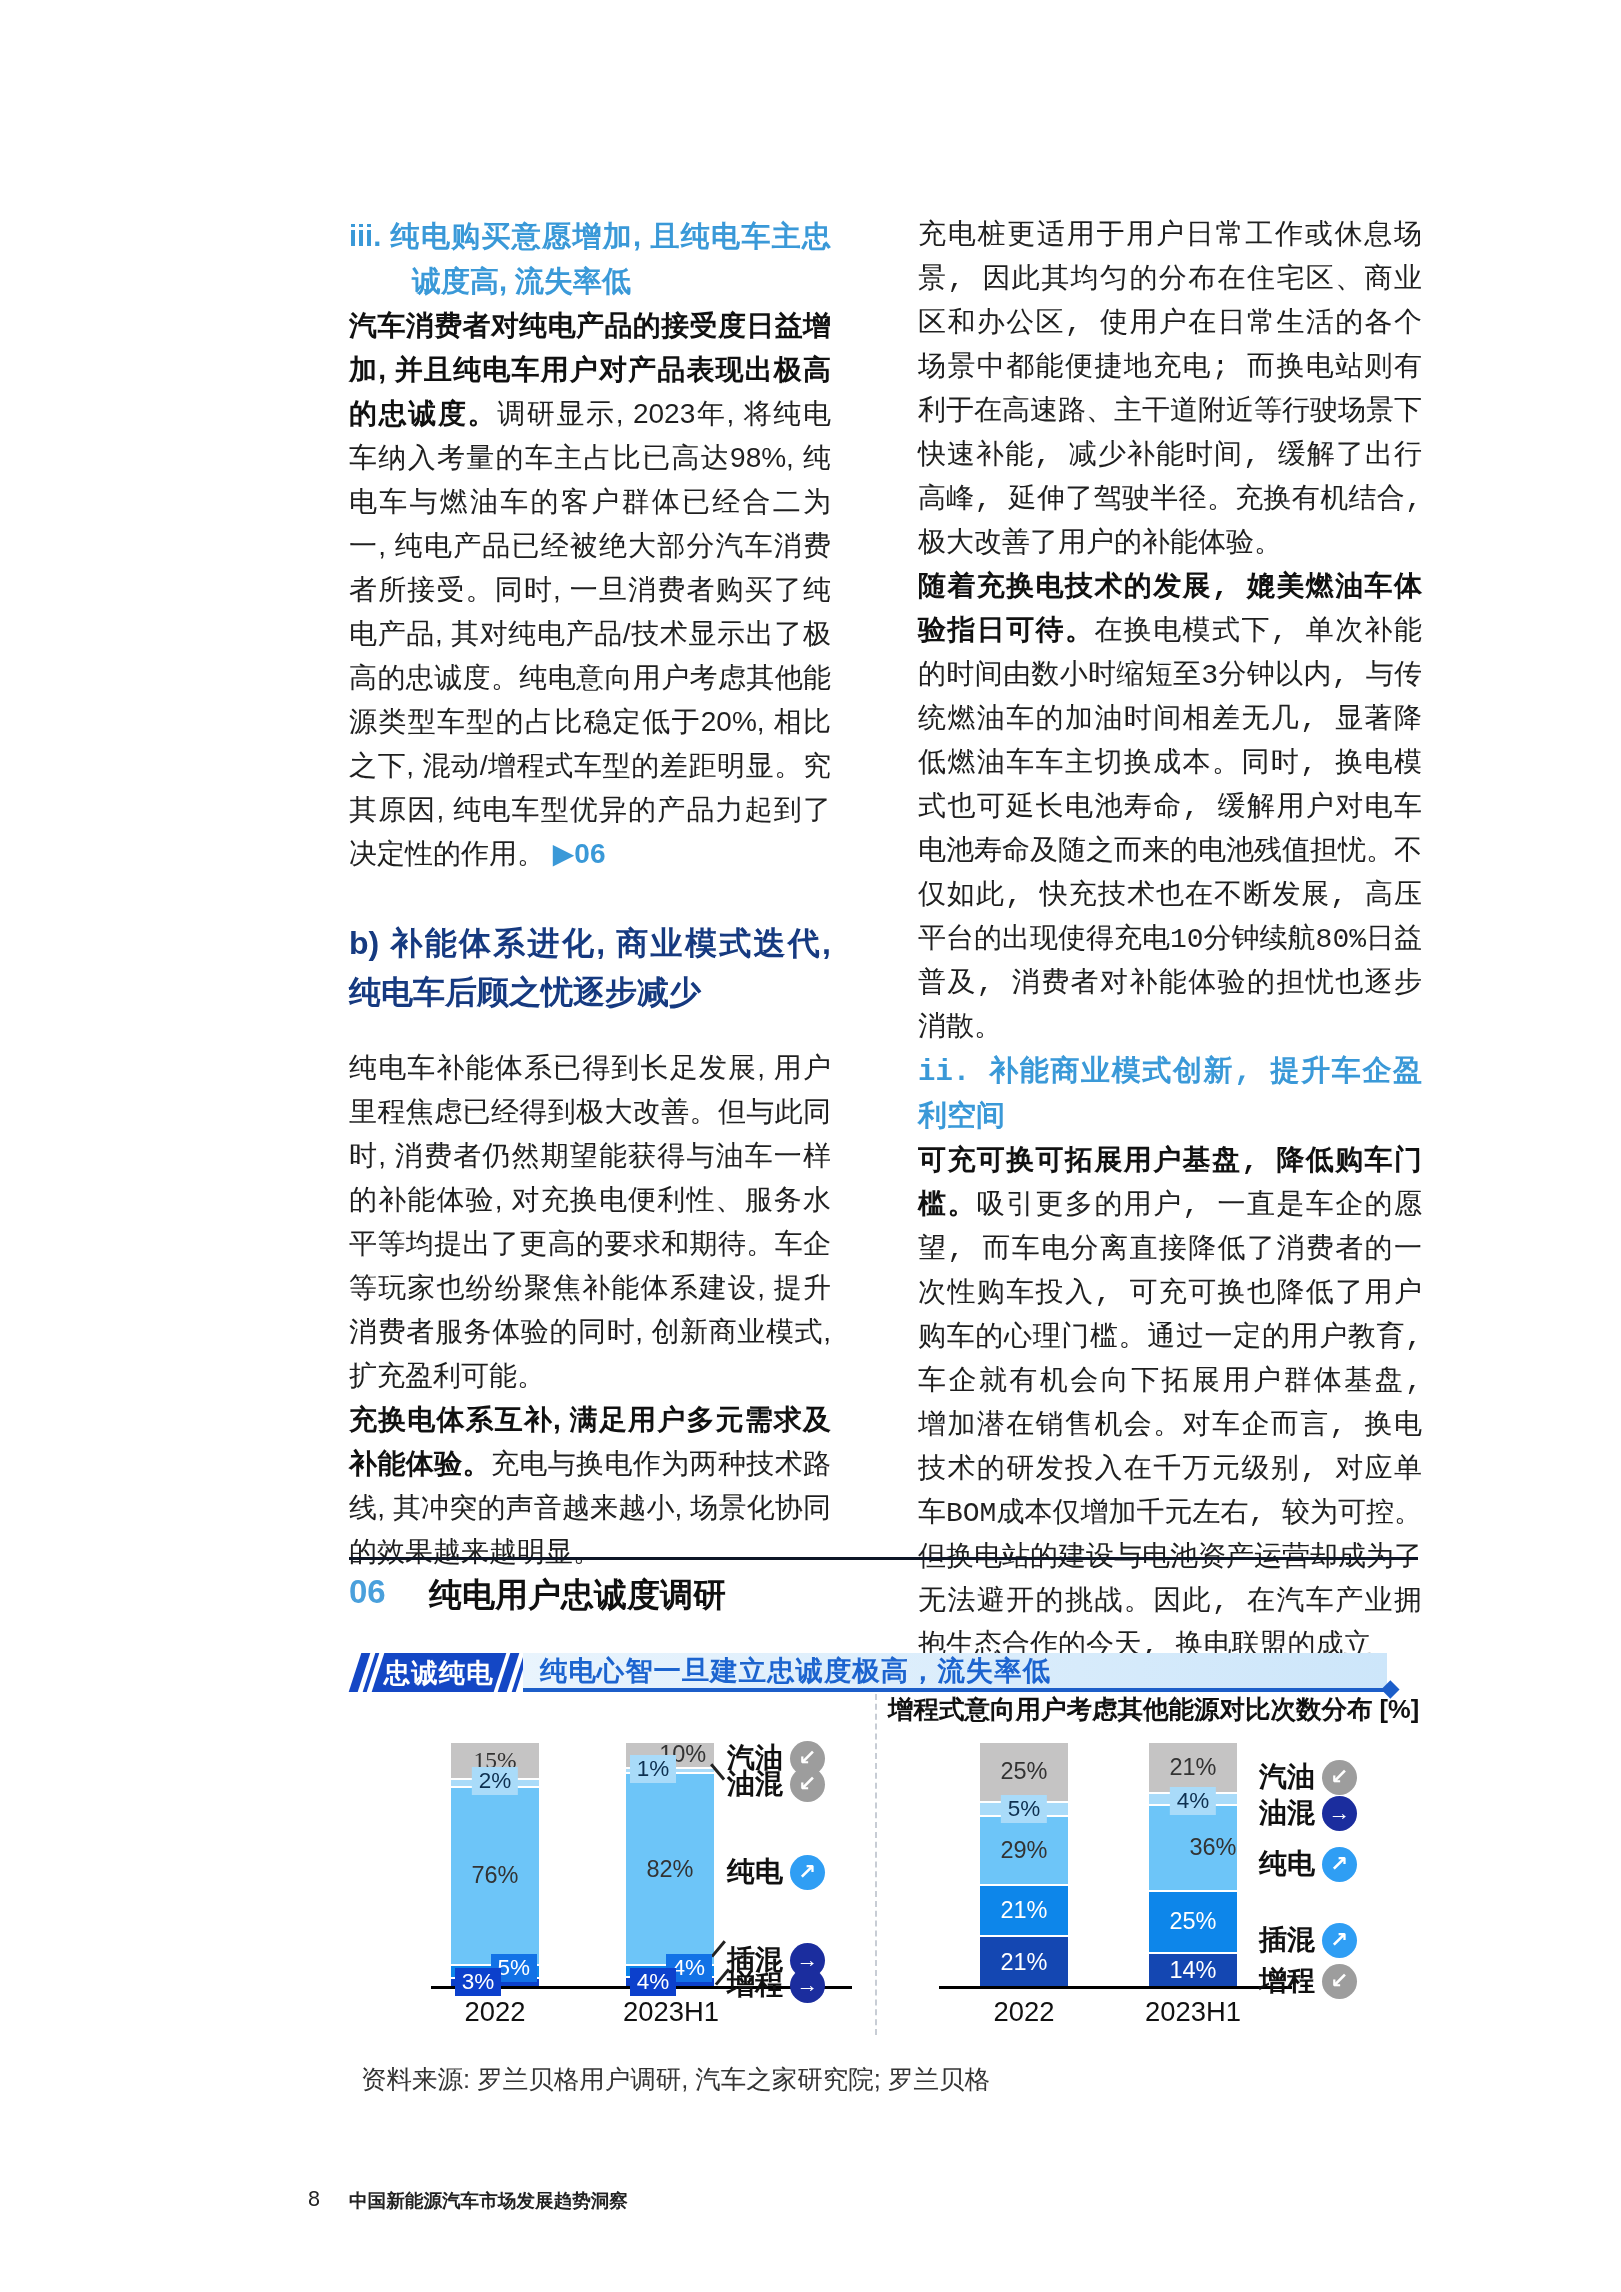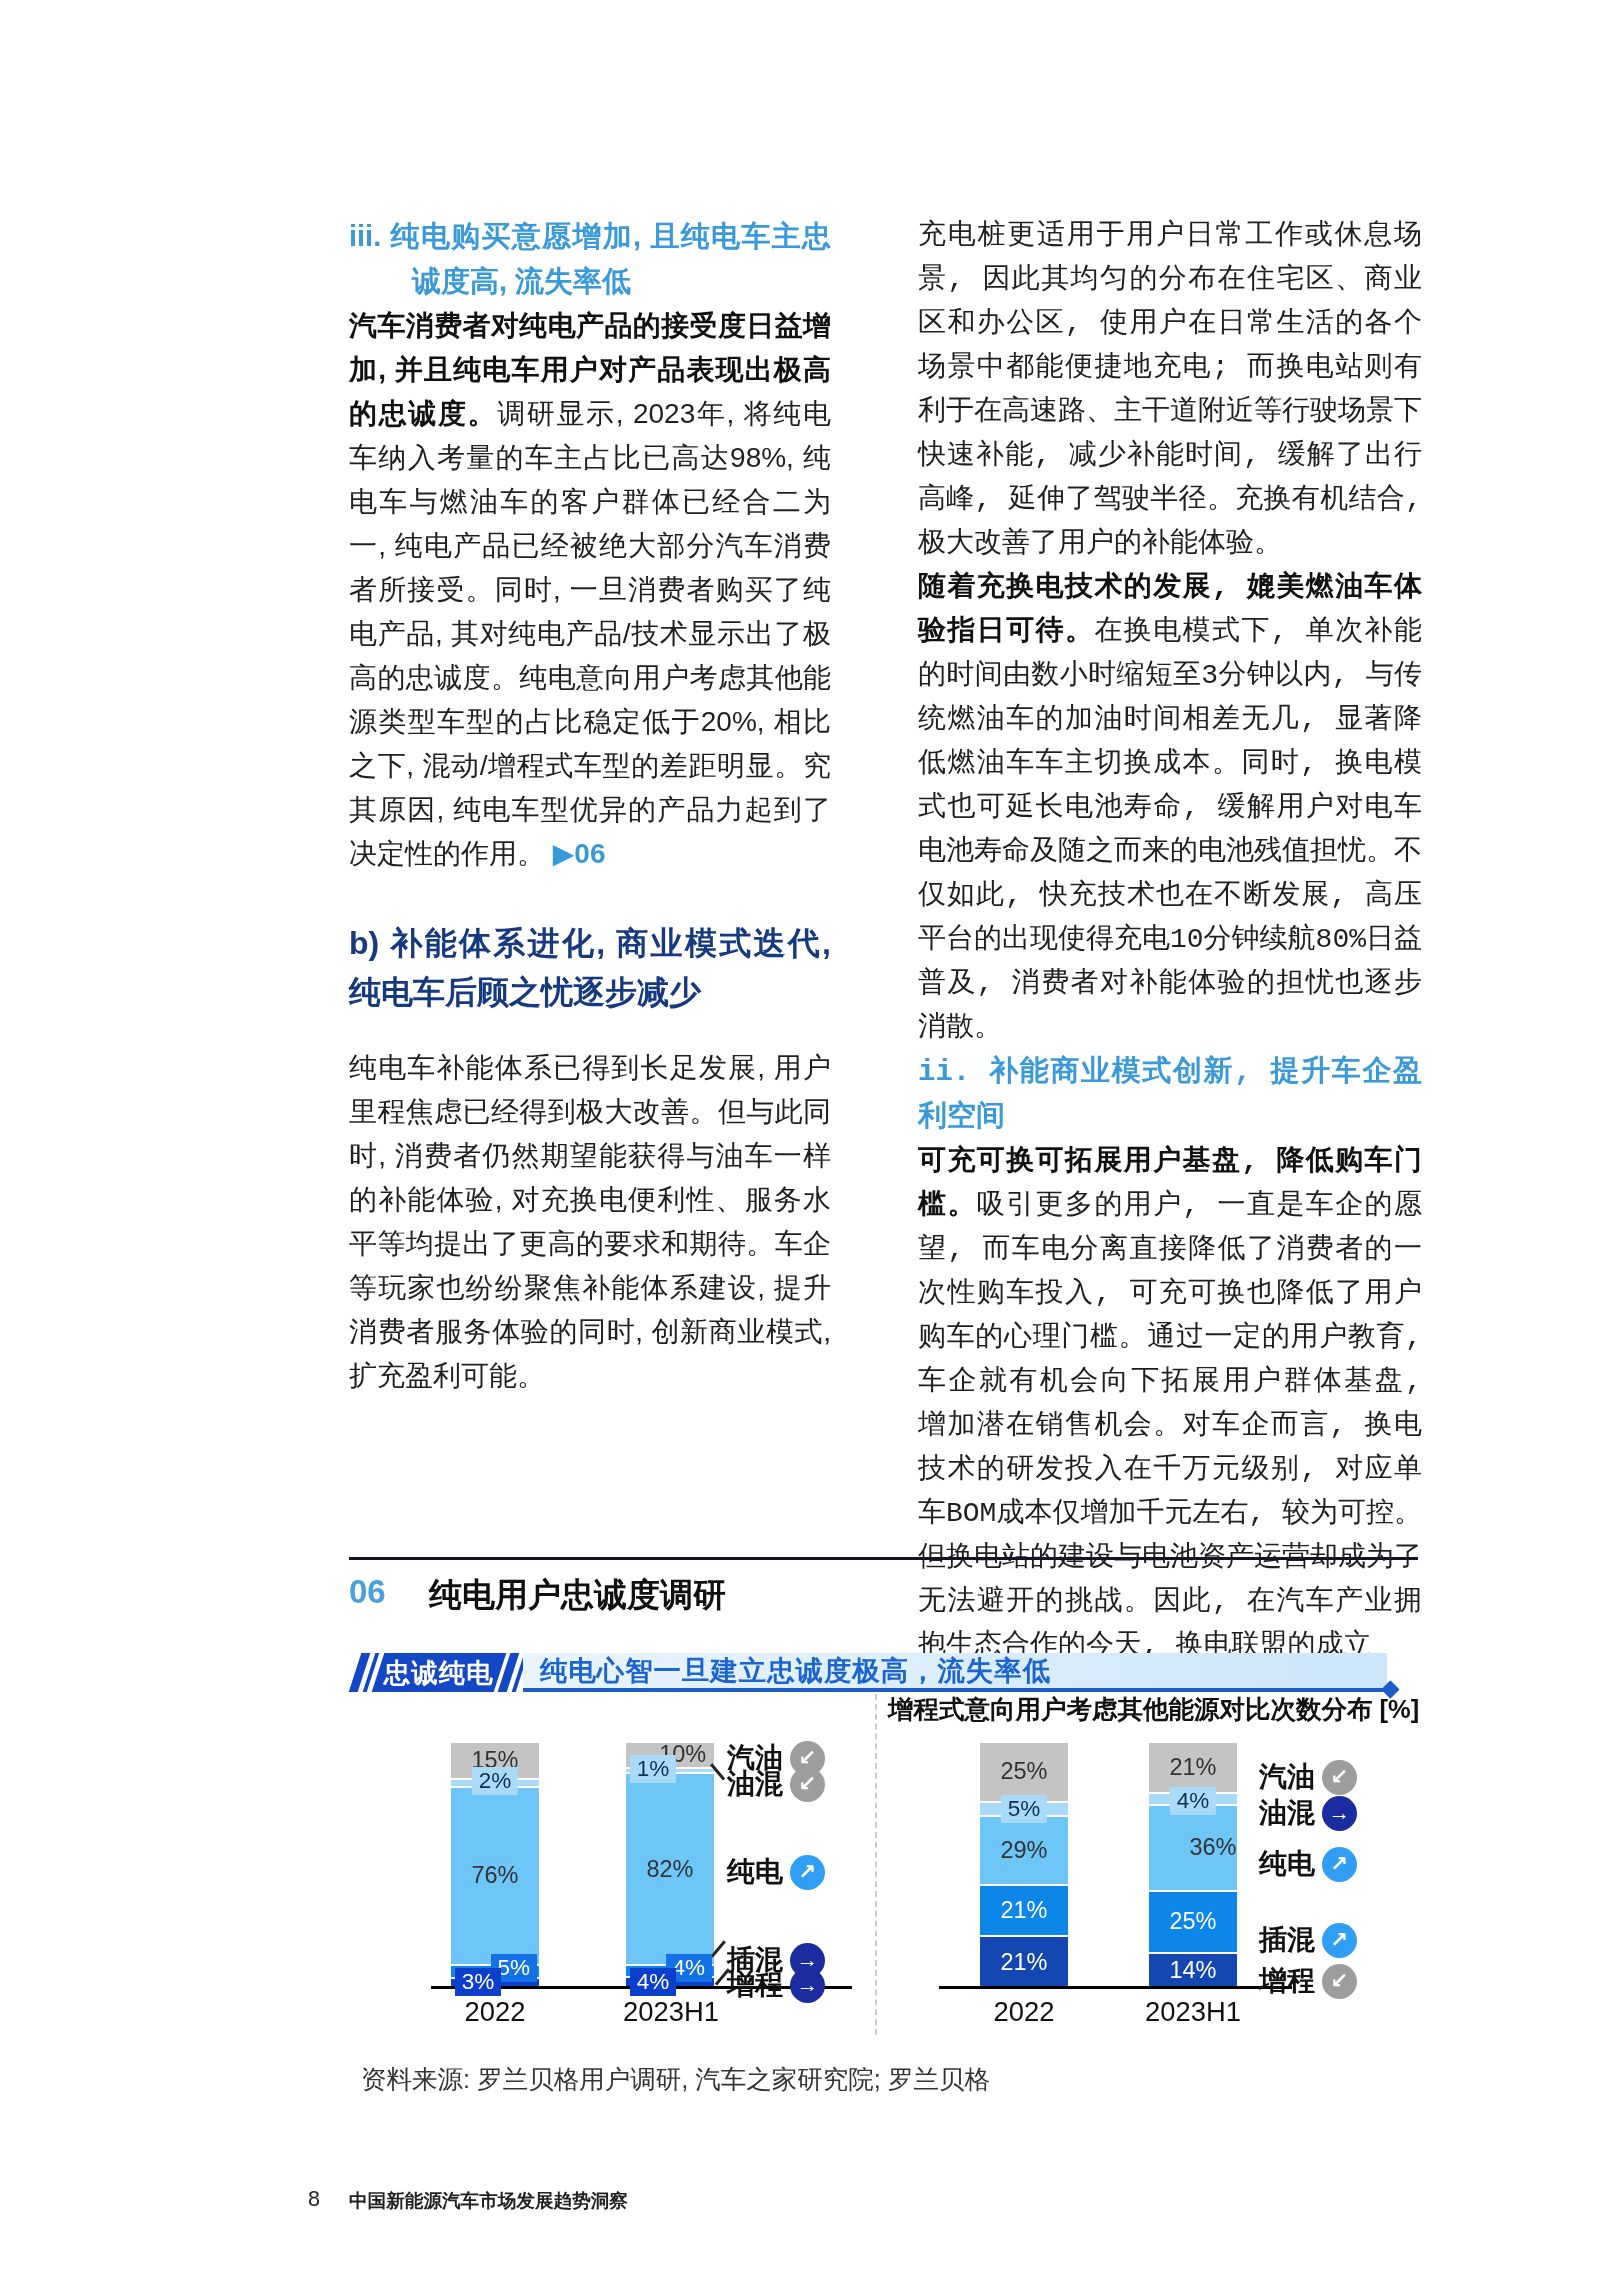--- a/index.html
+++ b/index.html
@@ -74,20 +74,21 @@
 </head>
 <body>
 
 <div id="page">
 
   <section class="col col-left">
     <h3 class="h-blue hang h-iii">iii. 纯电购买意愿增加, 且纯电车主忠诚度高, 流失率低</h3>
     <p class="body"><b>汽车消费者对纯电产品的接受度日益增加, 并且纯电车用户对产品表现出极高的忠诚度。</b><span>调研显示, 2023年, 将纯电车纳入考量的车主占比已高达98%, 纯电车与燃油车的客户群体已经合二为一, 纯电产品已经被绝大部分汽车消费者所接受。同时, 一旦消费者购买了纯电产品, 其对纯电产品/技术显示出了极高的忠诚度。纯电意向用户考虑其他能源类型车型的占比稳定低于20%, 相比之下, 混动/增程式车型的差距明显。究其原因, 纯电车型优异的产品力起到了决定性的作用。</span> <span class="ref">▶06</span></p>
     <h2 class="h-navy">b) 补能体系进化, 商业模式迭代, 纯电车后顾之忧逐步减少</h2>
     <p class="body">纯电车补能体系已得到长足发展, 用户里程焦虑已经得到极大改善。但与此同时, 消费者仍然期望能获得与油车一样的补能体验, 对充换电便利性、服务水平等均提出了更高的要求和期待。车企等玩家也纷纷聚焦补能体系建设, 提升消费者服务体验的同时, 创新商业模式, 扩充盈利可能。</p>
+    <p class="body"><b>充换电体系互补, 满足用户多元需求及补能体验。</b><span>充电与换电作为两种技术路线, 其冲突的声音越来越小, 场景化协同的效果越来越明显。</span></p>
   </section>
 
   <section class="col col-right">
     <p class="body mb26">充电桩更适用于用户日常工作或休息场景, 因此其均匀的分布在住宅区、商业区和办公区, 使用户在日常生活的各个场景中都能便捷地充电; 而换电站则有利于在高速路、主干道附近等行驶场景下快速补能, 减少补能时间, 缓解了出行高峰, 延伸了驾驶半径。充换有机结合, 极大改善了用户的补能体验。</p>
     <p class="body"><b>随着充换电技术的发展, 媲美燃油车体验指日可待。</b><span>在换电模式下, 单次补能的时间由数小时缩短至3分钟以内, 与传统燃油车的加油时间相差无几, 显著降低燃油车车主切换成本。同时, 换电模式也可延长电池寿命, 缓解用户对电车电池寿命及随之而来的电池残值担忧。不仅如此, 快充技术也在不断发展, 高压平台的出现使得充电10分钟续航80%日益普及, 消费者对补能体验的担忧也逐步消散。</span></p>
     <h3 class="h-blue h-ii">ii. 补能商业模式创新, 提升车企盈利空间</h3>
     <p class="body"><b>可充可换可拓展用户基盘, 降低购车门槛。</b><span>吸引更多的用户, 一直是车企的愿望, 而车电分离直接降低了消费者的一次性购车投入, 可充可换也降低了用户购车的心理门槛。通过一定的用户教育, 车企就有机会向下拓展用户群体基盘, 增加潜在销售机会。对车企而言, 换电技术的研发投入在千万元级别, 对应单车BOM成本仅增加千元左右, 较为可控。但换电站的建设与电池资产运营却成为了无法避开的挑战。因此, 在汽车产业拥抱生态合作的今天, 换电联盟的成立</span></p>
   </section>
 
   <div class="fig-rule"></div>
@@ -106,21 +107,21 @@
         <span>纯电心智一旦建立忠诚度极高，流失率低</span>
       </div>
     <div class="banner-line"></div>
     <div class="banner-dot"></div>
   </div>
 
   <div class="chart-title ct-right">增程式意向用户考虑其他能源对比次数分布 [%]</div>
   <div class="divider"></div>
 
   <div class="bar" style="left:451px;">
-    <div class="seg s-gas" style="height:35px;">
+    <div class="seg s-gas" style="height:35px;font-family:Liberation Serif, serif;">
         <span class="lbl-dark">15%</span>
       </div>
     <div class="seg s-hev" style="height:5.9px;"></div>
     <div class="seg s-bev" style="height:176px;">
         <span class="lbl-dark">76%</span>
       </div>
     <div class="seg s-phev" style="height:10.8px;"></div>
     <div class="seg s-erev-l" style="height:7.8px;"></div>
     <span class="box light" style="top:23.5px;left:50%;transform:translateX(-50%);">2%</span>
     <span class="box mid" style="right:2px;bottom:4.9px;">5%</span>

